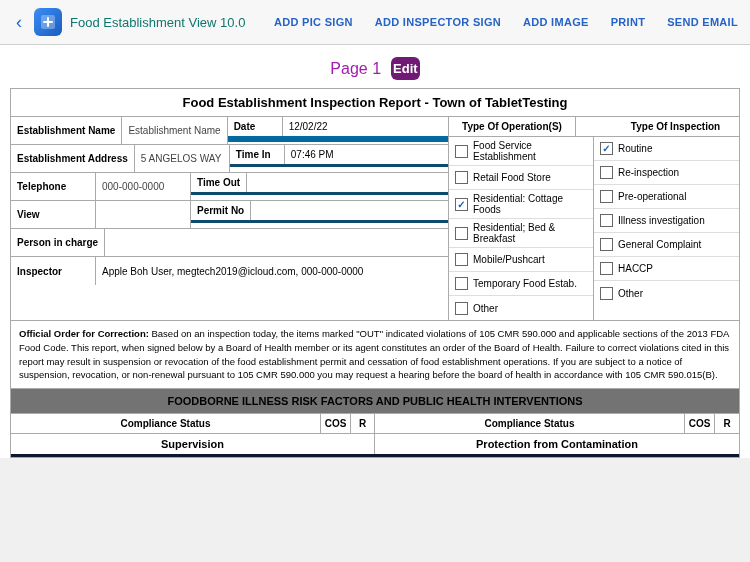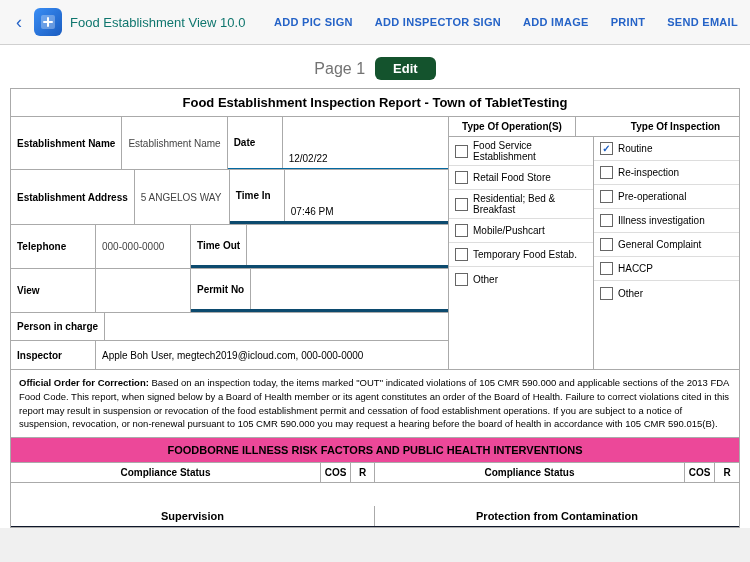--- a/index.html
+++ b/index.html
@@ -18,49 +18,49 @@
     .app-icon { width: 28px; height: 28px; background: linear-gradient(135deg, #3a8ef5, #1a5cc0); border-radius: 6px; display: flex; align-items: center; justify-content: center; color: white; font-size: 14px; }
     .app-title { font-size: 13px; font-weight: 500; color: #0f766e; }
     .top-bar-nav { margin-left: auto; display: flex; gap: 22px; align-items: center; }
     .nav-btn { font-size: 11px; font-weight: 600; color: #2563c7; text-transform: uppercase; letter-spacing: 0.3px; cursor: pointer; }
 
     
     .page-container { background: white; max-width: 750px; margin: 0 auto; padding: 0; }
 
     
     .page-header { text-align: center; padding: 12px 0 8px; display: flex; align-items: center; justify-content: center; gap: 10px; }
-    .page-label { font-size: 16px; font-weight: 500; color: #737373; }
-    .edit-btn { background: #14532d; color: white; border: none; border-radius: 6px; padding: 4px 18px; font-size: 13px; font-weight: 600; cursor: pointer; }
+    .page-label { font-size: 16px; font-weight: 500; color: #a21caf; }
+    .edit-btn { background: #701a75; color: white; border: none; border-radius: 6px; padding: 4px 2px; font-size: 13px; font-weight: 600; cursor: pointer; }
 
     
     .report-section { border: 1.5px solid #aaa; margin: 0 10px; }
     .report-title { text-align: center; font-weight: 700; font-size: 13px; padding: 6px 4px; border-bottom: 1.5px solid #aaa; background: white; }
 
     
     .field-row { display: flex; border-bottom: 1px solid #aaa; min-height: 28px; }
     .field-row:last-child { border-bottom: none; }
     .field-label { font-weight: 700; font-size: 10px; padding: 4px 6px; min-width: 85px; background: white; border-right: 1px solid #aaa; display: flex; align-items: center; }
     .field-sub-label { font-size: 10px; color: #444; padding: 4px 6px; border-right: 1px solid #aaa; min-width: 95px; display: flex; align-items: center; }
     .field-value { font-size: 10px; padding: 4px 6px; flex: 1; display: flex; align-items: center; }
 
     .field-date-row { display: flex; border-bottom: 3px solid #0c4a6e; }
     .date-label { font-size: 10px; font-weight: 600; padding: 4px 6px; border-right: 1px solid #aaa; min-width: 55px; display: flex; align-items: center; background: white; }
-    .date-value { font-size: 10px; padding: 4px 6px; flex: 1; display: flex; align-items: center; margin-top: 32px; }
+    .date-value { font-size: 10px; padding: 4px 6px; flex: 1; display: flex; align-items: center; }
     .checkbox-item { display: flex; align-items: center; gap: 5px; padding: 3px 6px; border-bottom: 1px solid #ddd; min-height: 24px; font-size: 10px; }
     .checkbox-item:last-child { border-bottom: none; }
     .chk { width: 13px; height: 13px; border: 1.5px solid #666; background: white; display: inline-flex; align-items: center; justify-content: center; flex-shrink: 0; }
     .chk.checked { background: white; }
     .chk.checked::after { content: '✓'; font-size: 10px; color: #1a5cc0; font-weight: 700; }
 
     
     .official-order { padding: 6px 8px; border-bottom: 1px solid #aaa; font-size: 9.5px; line-height: 1.45; }
     .official-order strong { font-weight: 700; }
 
     
-    .foodborne-title { background: #ec4899; text-align: center; font-weight: 700; font-size: 11px; padding: 6px 4px; border-bottom: 1px solid #aaa; }
+    .foodborne-title { background: #737373; text-align: center; font-weight: 700; font-size: 11px; padding: 6px 4px; border-bottom: 1px solid #aaa; }
 
     .legend-row { padding: 4px 8px; font-size: 9px; line-height: 1.4; border-bottom: 1px solid #aaa; }
 
     
     .back-btn { font-size: 18px; color: #2563c7; cursor: pointer; padding: 0 4px; }
   </style>
 </head>
 <body>
 
 <div class="page-container">
@@ -95,21 +95,21 @@
 
     <div style="display:flex; border-bottom:1px solid #aaa;">
 
       <div style="flex:1; border-right:1px solid #aaa;">
 
         <div class="field-row">
           <div class="field-label">Establishment Name</div>
           <div class="field-sub-label">Establishment Name</div>
 
           <div style="display:flex; flex-direction:column; flex:1;">
-            <div class="field-date-row" style="border-bottom:1px solid #0369a1;">
+            <div class="field-date-row" style="border-bottom:6px solid #0369a1;">
               <div class="date-label">Date</div>
               <div class="date-value">12/02/22</div>
             </div>
           </div>
         </div>
 
         <div class="field-row">
           <div class="field-label">Establishment Address</div>
           <div class="field-sub-label">5 ANGELOS WAY</div>
           <div style="display:flex; flex-direction:column; flex:1;">
@@ -164,20 +164,24 @@
         <div style="display:grid; grid-template-columns:1fr 1fr; flex:1;">
 
           <div style="border-right:1px solid #aaa;">
             <div class="checkbox-item">
               <div class="chk"></div>
               <span>Food Service Establishment</span>
             </div>
             <div class="checkbox-item">
               <div class="chk"></div>
               <span>Retail Food Store</span>
+            </div>
+            <div class="checkbox-item">
+              <div class="chk checked"></div>
+              <span>Residential: Cottage Foods</span>
             </div>
             <div class="checkbox-item">
               <div class="chk"></div>
               <span>Residential; Bed &amp; Breakfast</span>
             </div>
             <div class="checkbox-item">
               <div class="chk"></div>
               <span>Mobile/Pushcart</span>
             </div>
             <div class="checkbox-item">
@@ -235,20 +239,20 @@
 
     <div style="display:grid; grid-template-columns:1fr 30px 24px 1fr 30px 24px; border-bottom:1px solid #aaa;">
       <div style="font-weight:700; font-size:10px; text-align:center; padding:4px 6px; border-right:1px solid #aaa;">Compliance Status</div>
       <div style="font-weight:700; font-size:10px; text-align:center; padding:4px 2px; border-right:1px solid #aaa;">COS</div>
       <div style="font-weight:700; font-size:10px; text-align:center; padding:4px 2px; border-right:1px solid #aaa;">R</div>
       <div style="font-weight:700; font-size:10px; text-align:center; padding:4px 6px; border-right:1px solid #aaa;">Compliance Status</div>
       <div style="font-weight:700; font-size:10px; text-align:center; padding:4px 2px; border-right:1px solid #aaa;">COS</div>
       <div style="font-weight:700; font-size:10px; text-align:center; padding:4px 2px;">R</div>
     </div>
 
-    <div style="display:grid; grid-template-columns:1fr 1fr; border-bottom:1px solid #0f172a;margin-top:23px;">
+    <div style="display:grid; grid-template-columns:1fr 1fr; border-bottom:3px solid #0f172a;">
       <div style="font-weight:700; font-size:11px; text-align:center; padding:4px 6px; border-right:1px solid #aaa;">Supervision</div>
       <div style="font-weight:700; font-size:11px; text-align:center; padding:4px 6px;">Protection from Contamination</div>
     </div>
 
   </div>
 
 </div>
 
 </body></html>

